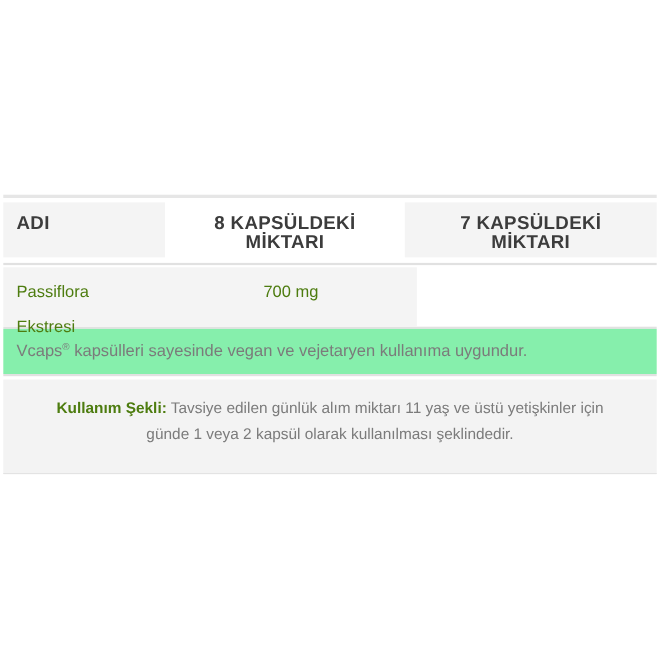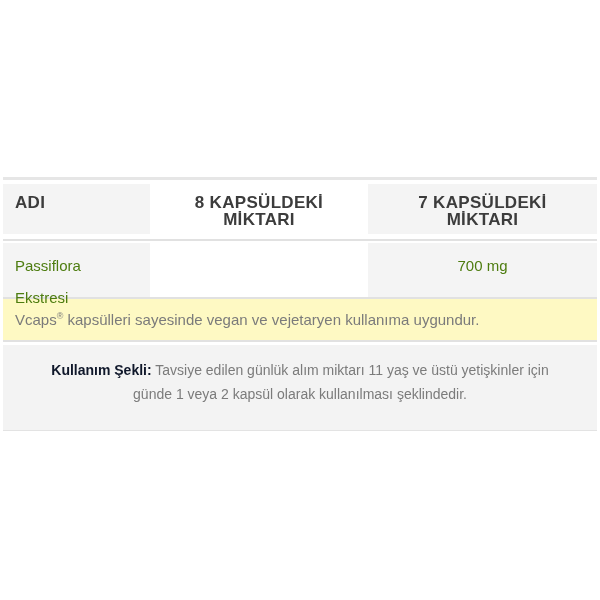--- a/index.html
+++ b/index.html
@@ -11,21 +11,21 @@
   .canvas{position:relative;width:600px;height:600px;background:#ffffff;overflow:hidden;}
   .table-wrap{position:absolute;left:3px;top:177px;width:594px;}
 
   .rule-top{height:3px;background:#e6e6e6;}
   .rule{height:2px;background:#e1e1e1;}
   .gap4{height:4px;}
   .gap5{height:5px;}
   .gap2{height:2px;}
   .gap3{height:3px;}
 
-  .row{display:flex;width:594px;box-sizing:border-box;justify-content:space-between;}
+  .row{display:flex;width:594px;box-sizing:border-box;}
   .cell{box-sizing:border-box;}
   .c1{width:147px;}
   .c2{width:218px;text-align:center;}
   .c3{width:229px;text-align:center;}
   .cell-gray{background:#f4f4f4;}
 
   .header-row{height:50px;}
   .header-row .cell{
     font-weight:bold;font-size:17px;line-height:17px;color:#3c3c3c;
     letter-spacing:0.3px;white-space:pre-line;padding-top:10px;
@@ -35,32 +35,32 @@
   .data-row{height:54px;}
   .data-row .cell{
     font-size:15px;line-height:32px;color:#4d7c0f;
     white-space:pre-line;padding-top:7px;
   }
   .data-row .c1{padding-left:12px;}
 
   .vcaps-row{
     height:41px;display:flex;align-items:center;
     padding-left:12px;box-sizing:border-box;
-    font-size:15px;color:#7b7b7b;background:#fef9c3;
+    font-size:15px;color:#7b7b7b;background:#86efac;
   }
   .vcaps-row sup{font-size:9px;vertical-align:super;line-height:0;}
 
   .usage-box{
     height:72px;background:#f3f3f3;border-bottom:1px solid #e3e3e3;
     box-sizing:content-box;
     padding:13px 12px 0 12px;width:570px;
     text-align:center;font-size:14px;line-height:24px;color:#7b7b7b;
   }
   .usage-box .usage-text{white-space:pre-line;}
-  .usage-box .usage-label{font-weight:bold;color:#0f172a;}
+  .usage-box .usage-label{font-weight:bold;color:#4d7c0f;}
 </style>
 </head>
 <body>
 
 <div class="canvas">
   <div class="table-wrap">
 
     <div class="rule-top"></div>
     <div class="gap4"></div>
 

